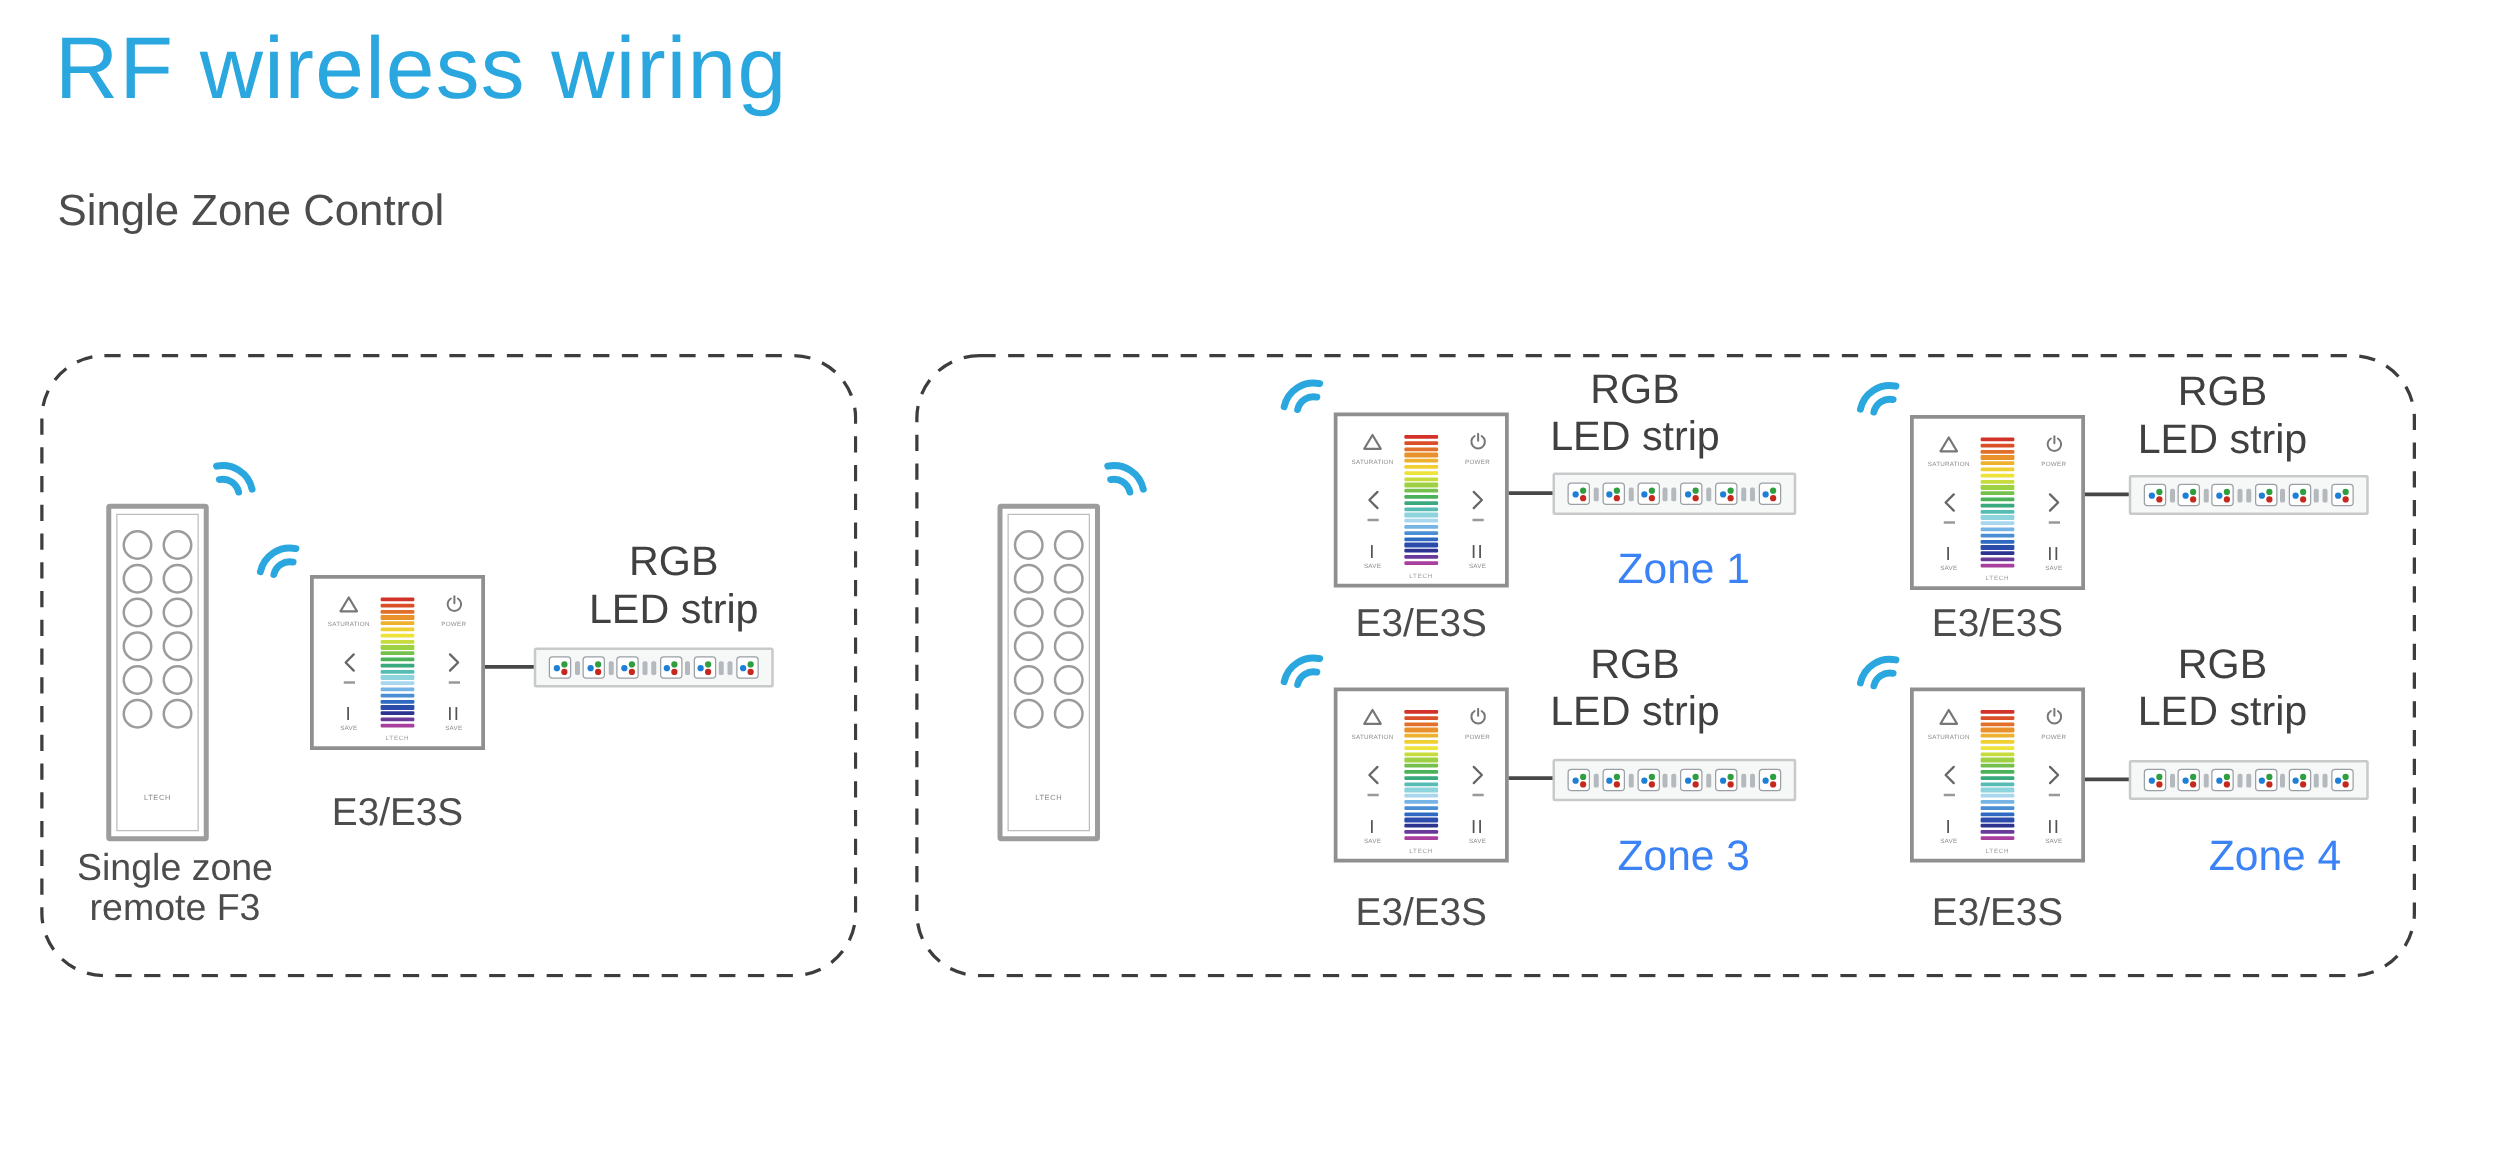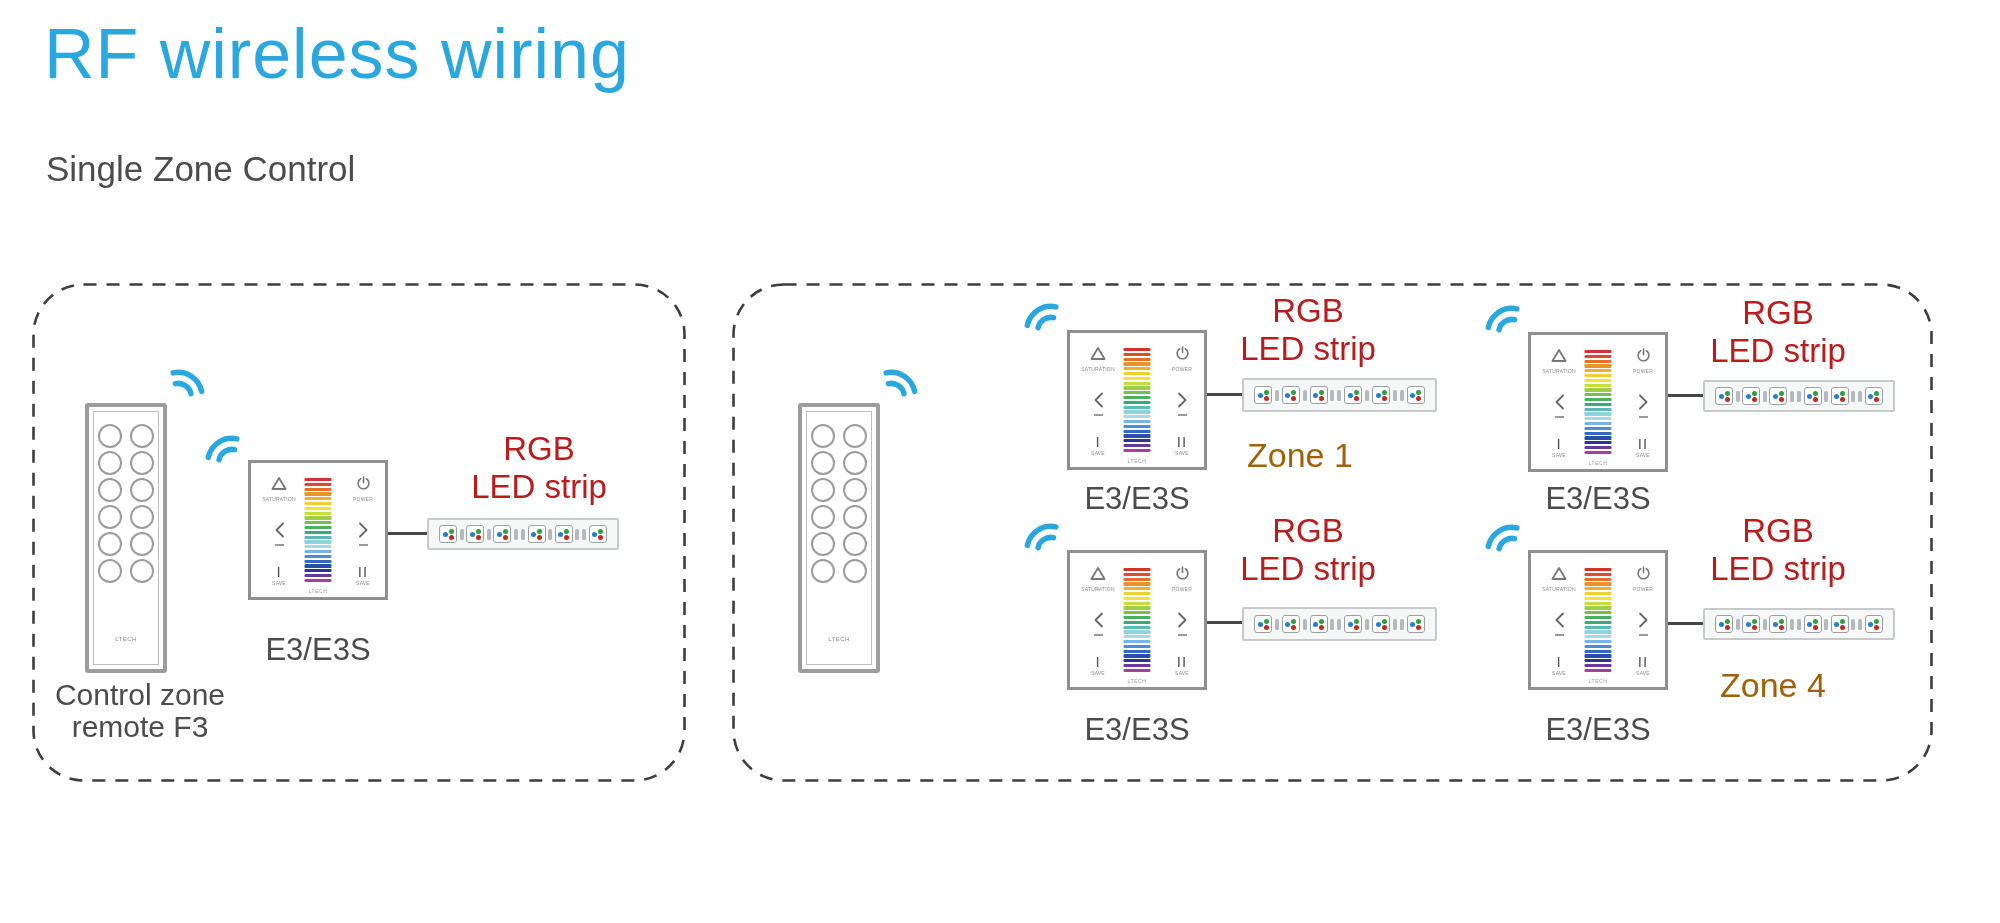--- a/index.html
+++ b/index.html
@@ -32,22 +32,22 @@
   .strip{position:absolute;background:#f6f7f7;border:2px solid #c7c9cb;border-radius:2px;box-sizing:border-box;
          display:flex;align-items:center;justify-content:space-between;padding:0 10px;}
   .chip{position:relative;width:18px;height:18px;background:#fff;border:1.5px solid #9aa0a5;border-radius:3px;box-sizing:border-box;flex:0 0 auto;}
   .dot{position:absolute;width:5px;height:5px;border-radius:50%;}
   .dot-b{left:2.5px;top:6px;}
   .dot-g{left:8.5px;top:2.5px;}
   .dot-r{left:8.5px;top:9px;}
   .sepgrp{display:flex;gap:3px;flex:0 0 auto;}
   .sep{width:4px;height:11px;background:#b4b9be;border-radius:1.5px;}
   
-  .rgb-label{position:absolute;width:220px;text-align:center;font-size:33px;line-height:38px;color:#b91c1c;white-space:nowrap;}
-  .zone-label{position:absolute;width:200px;text-align:left;font-size:34px;color:#a16207;white-space:nowrap;}
+  .rgb-label{position:absolute;width:220px;text-align:center;font-size:33px;line-height:38px;color:#404040;white-space:nowrap;}
+  .zone-label{position:absolute;width:200px;text-align:center;font-size:34px;color:#3b82f6;white-space:nowrap;}
   .model-label{position:absolute;width:140px;text-align:center;font-size:31px;color:#4C4C4C;white-space:nowrap;}
   .remote-label{position:absolute;width:200px;text-align:center;font-size:30px;line-height:32px;color:#4C4C4C;}
   
   .conn{position:absolute;height:3px;background:#474747;}
   .wifi{position:absolute;width:40px;height:40px;}
   .wifi.flip{transform:scaleX(-1) rotate(-12deg);}
   .wifi.norm{transform:rotate(-12deg);}
 </style>
 </head>
 <body>
@@ -85,21 +85,21 @@
           <div class="rbtn"></div>
         </div>
       <div class="rbrand">LTECH</div>
     </div>
   </div>
     <svg class="wifi norm" viewBox="0 0 40 40" style="left: 168px; top: 360px;">
     <path d="M 7 21 A 13 13 0 0 1 20 34" fill="none" stroke="#29A7DE" stroke-width="5.5" stroke-linecap="round"></path>
     <path d="M 7 10 A 24 24 0 0 1 31 34" fill="none" stroke="#29A7DE" stroke-width="5.5" stroke-linecap="round"></path>
   </svg>
     <div class="remote-label" style="left: 40px; top: 679px;">
-      <div>Control zone</div>
+      <div>Single zone</div>
       <div>remote F3</div>
     </div>
     <div class="remote" style="left: 798px; top: 403px;">
     <div class="remote-inner">
       <div class="remote-grid">
           <div class="rbtn"></div>
           <div class="rbtn"></div>
           <div class="rbtn"></div>
           <div class="rbtn"></div>
           <div class="rbtn"></div>
@@ -653,20 +653,21 @@
         <div class="dot dot-b" style="background: rgb(30, 127, 214);"></div>
         <div class="dot dot-g" style="background: rgb(47, 158, 63);"></div>
         <div class="dot dot-r" style="background: rgb(197, 40, 28);"></div>
       </div>
     </div>
     <div class="conn" style="left: 1207px; top: 621px; width: 35px;"></div>
     <div class="rgb-label" style="left: 1198px; top: 512px;">
       <div>RGB</div>
       <div>LED strip</div>
     </div>
+    <div class="zone-label" style="left: 1247px; top: 666px;">Zone 3</div>
     <div class="strip" style="left: 1703px; top: 608px; width: 192px; height: 32px;">
       <div class="chip">
         <div class="dot dot-b" style="background: rgb(30, 127, 214);"></div>
         <div class="dot dot-g" style="background: rgb(47, 158, 63);"></div>
         <div class="dot dot-r" style="background: rgb(197, 40, 28);"></div>
       </div>
       <div class="sepgrp">
         <div class="sep"></div>
       </div>
       <div class="chip">

